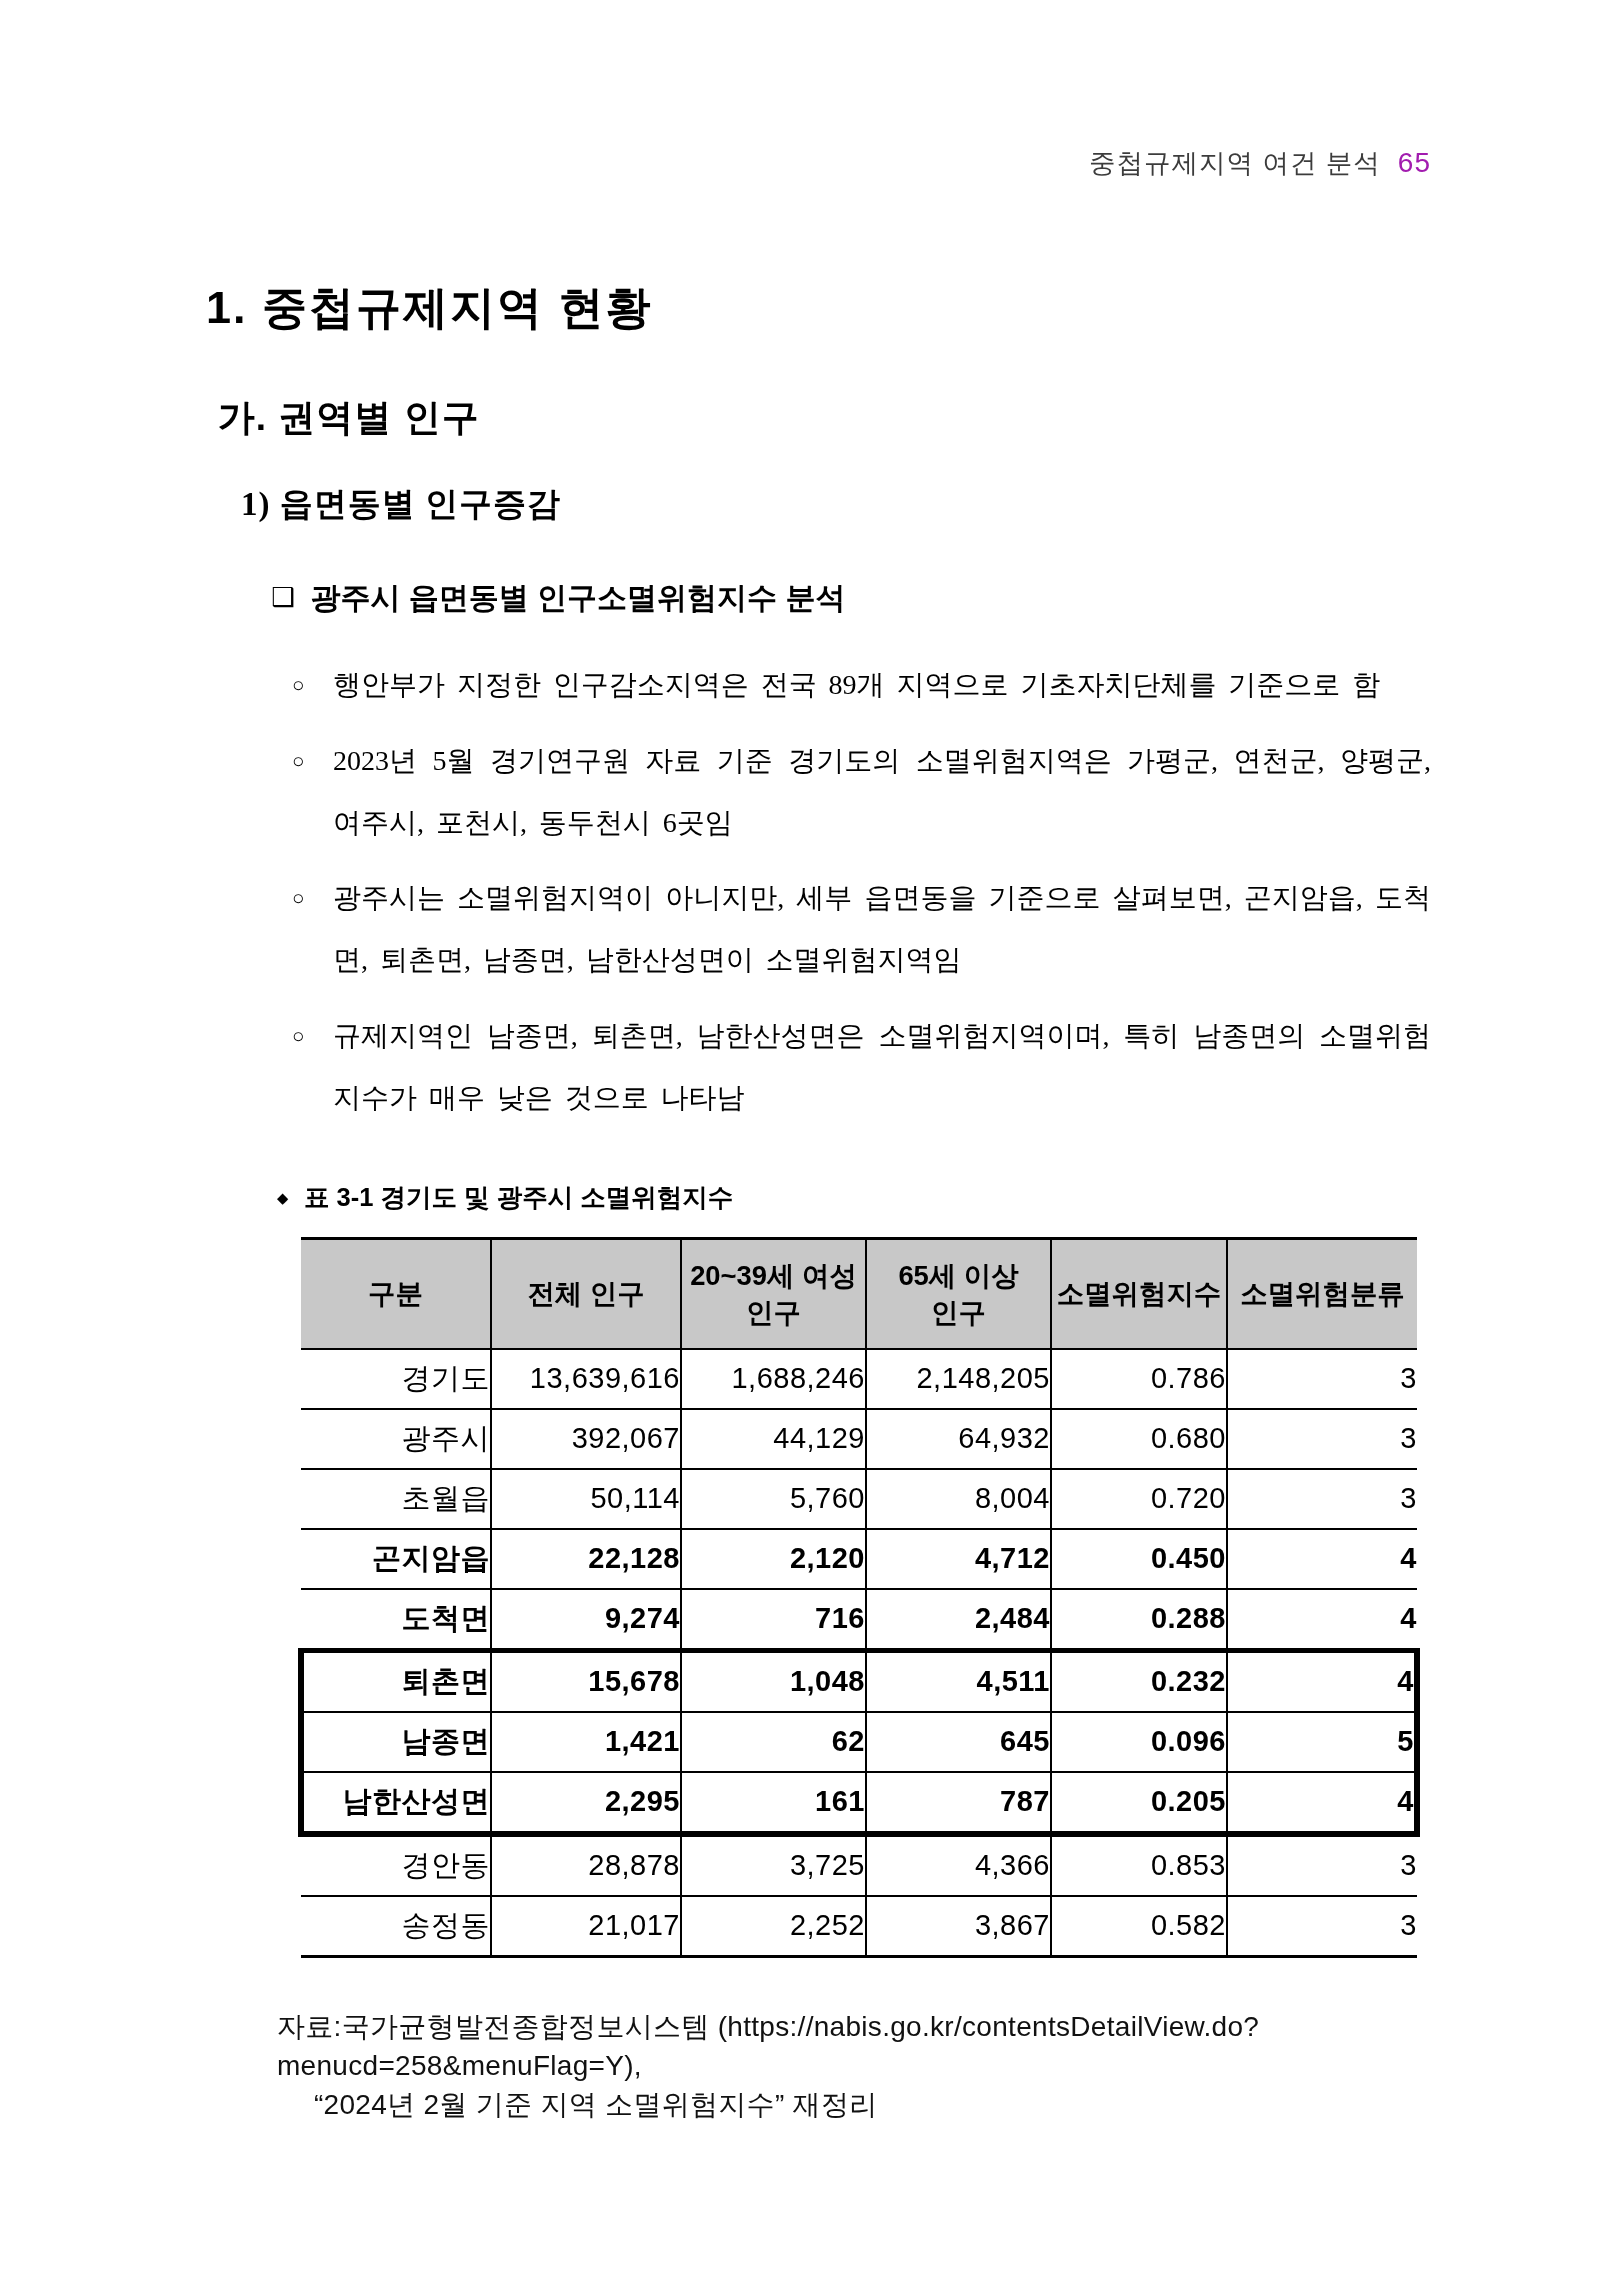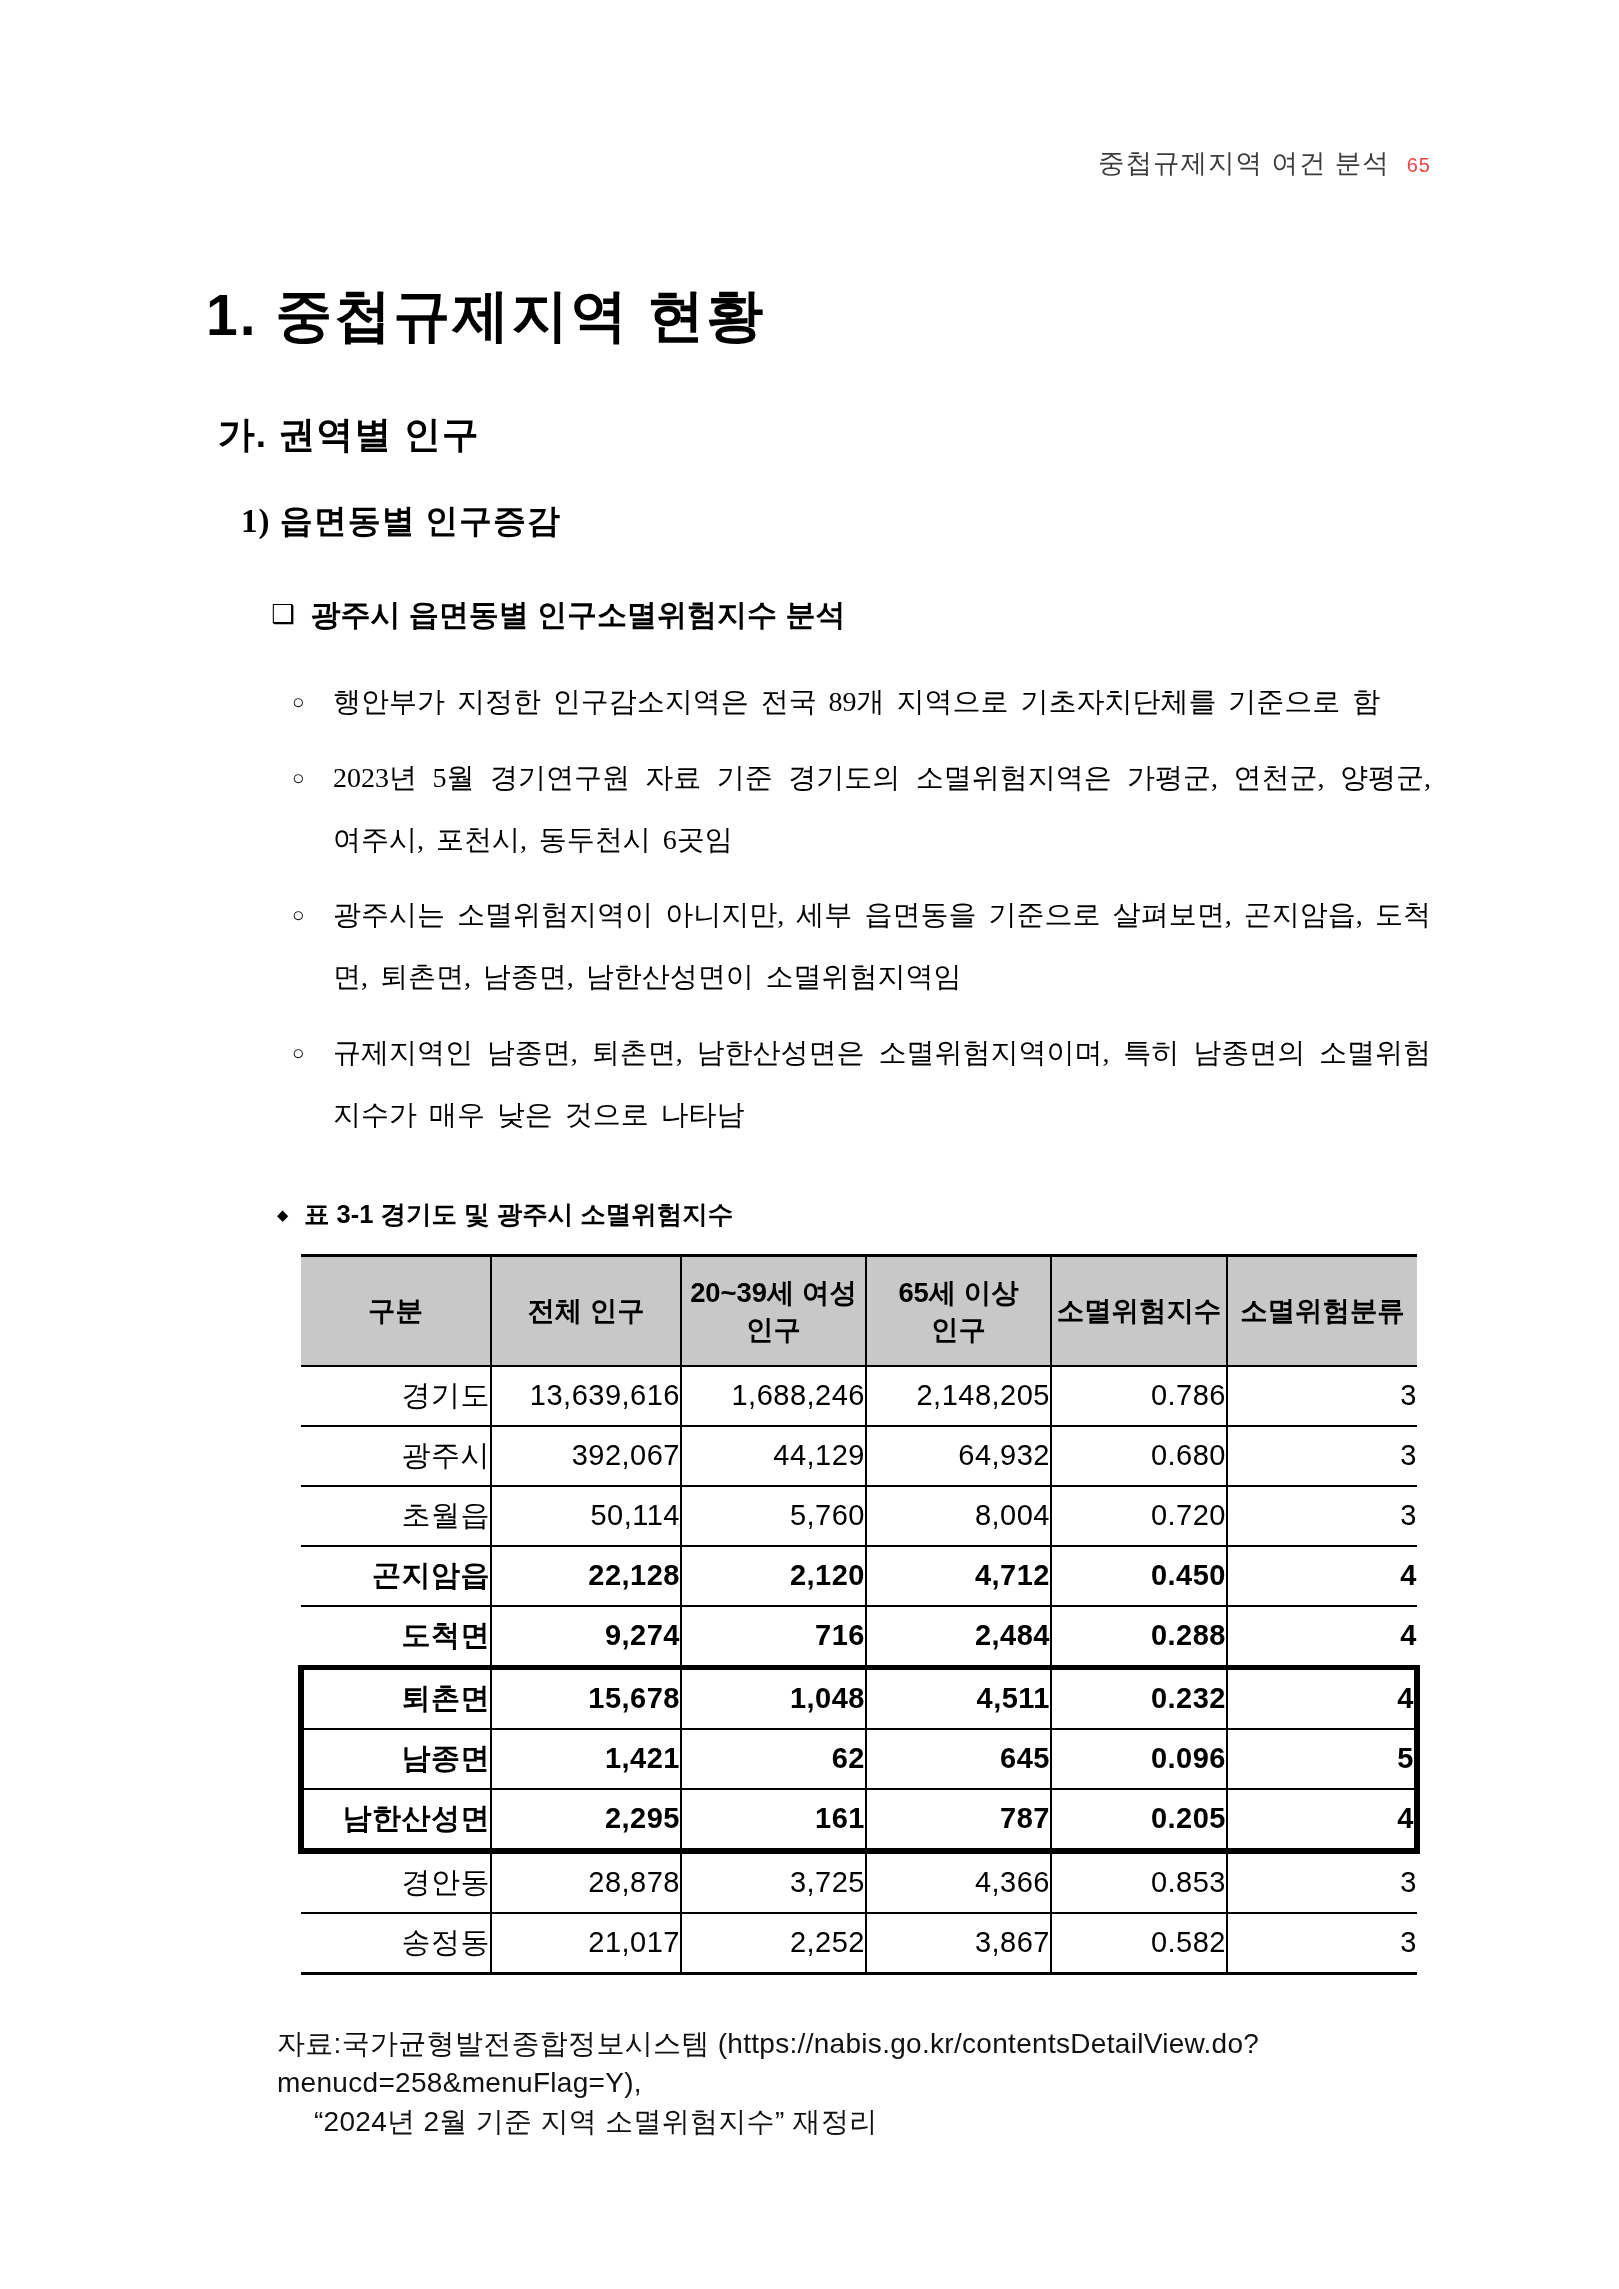--- a/index.html
+++ b/index.html
@@ -7,23 +7,23 @@
     width:1619px;height:2290px;background:#ffffff;position:relative;
     margin:0 auto;overflow:hidden;
     font-family:"Liberation Sans","DejaVu Sans",sans-serif;color:#000;
     box-sizing:border-box;padding:145px 188px 0 206px;
   }
   
   .running-header{
     text-align:right;font-size:26.5px;color:#3c3c3c;letter-spacing:1px;
     display:flex;justify-content:flex-end;align-items:baseline;gap:17px;
   }
-  .running-header .pagenum{font-size:20px;color:#ef4444;}
-  
-  .h1{font-size:57px;font-weight:bold;letter-spacing:2px;margin:97px 0 0 0;}
+  .running-header .pagenum{font-size:28px;color:#a21caf;}
+  
+  .h1{font-size:45px;font-weight:bold;letter-spacing:2px;margin:97px 0 0 0;}
   .h2{font-size:37px;font-weight:bold;letter-spacing:1px;margin:55px 0 0 11.8px;}
   .h3{font-family:"Liberation Serif","DejaVu Serif",serif;font-size:33px;font-weight:700;margin:39px 0 0 35px;letter-spacing:1px;}
   .h4{font-size:30px;font-weight:bold;margin:51px 0 0 65px;display:flex;align-items:center;}
   .h4 .sq{font-size:26.5px;font-weight:normal;margin-right:15.7px;transform:translateY(-2px);}
   
   .bullets{margin:35px 0 0 86px;}
   .bullet{
     display:flex;margin:0 0 13.7px 0;
     font-family:"Liberation Serif","DejaVu Serif",serif;
     font-size:28px;line-height:62px;text-align:justify;word-spacing:4.9px;

